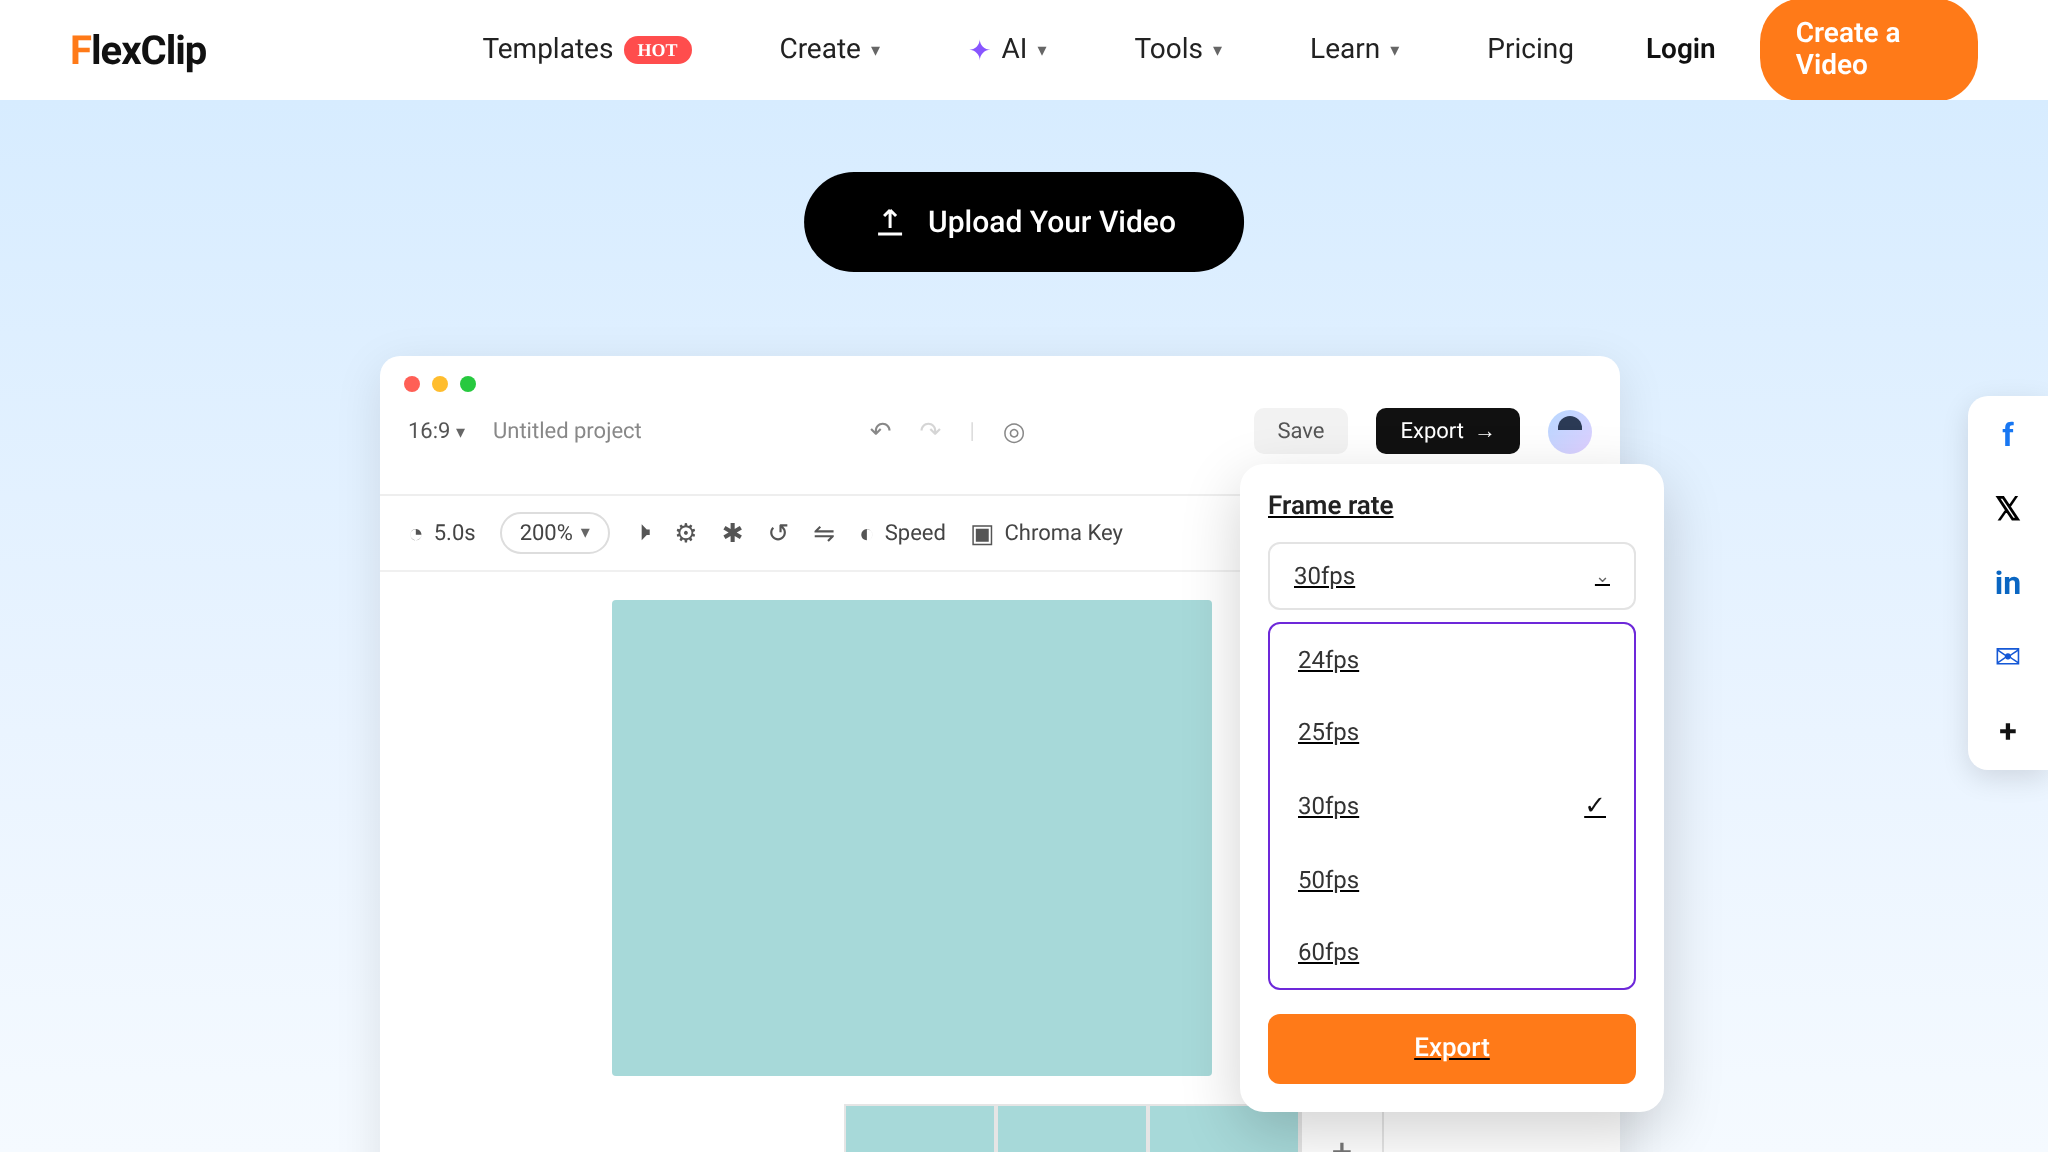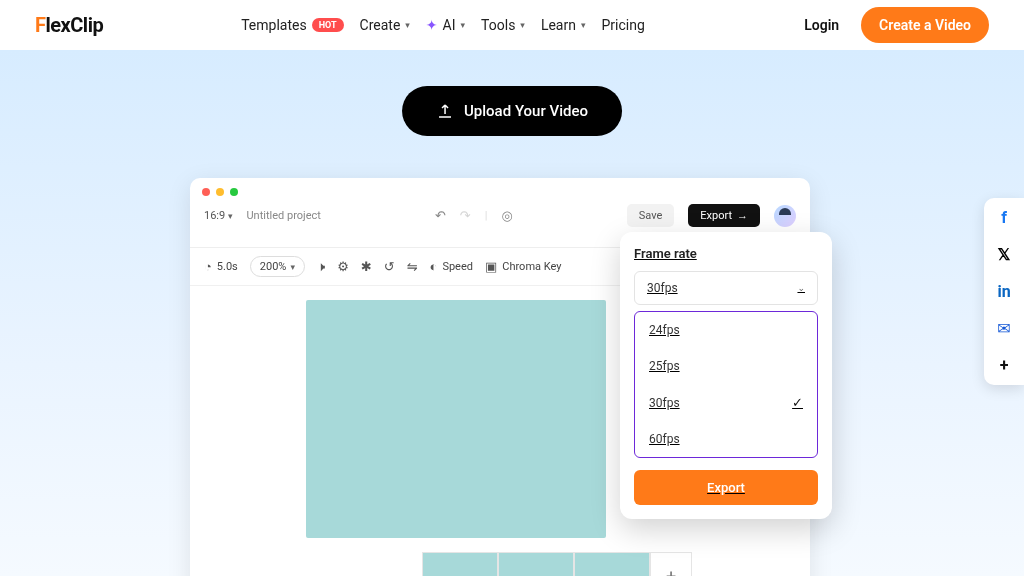--- a/index.html
+++ b/index.html
@@ -3,23 +3,23 @@
 <meta charset="utf-8">
 <style>
   * { box-sizing: border-box; margin: 0; padding: 0; font-family: -apple-system, BlinkMacSystemFont, "Segoe UI", Roboto, sans-serif; }
   body { width: 1024px; height: 576px; overflow: hidden; background: #fff; }
 
   
   .topnav { height: 50px; display: flex; align-items: center; padding: 0 35px; gap: 18px; background:#fff; }
   .logo { font-size: 20px; font-weight: 700; letter-spacing: -0.5px; color:#111; }
   .logo .f { color:#ff7a18; }
   .nav-spacer { flex:1; }
-  .nav-group { display:flex; align-items:center; gap:16px; margin-left:120px; }
+  .nav-group { display:flex; align-items:center; gap:44px; margin-left:120px; }
   .nav-item { font-size:14px; color:#222; display:flex; align-items:center; gap:5px; cursor:pointer; }
-  .hot-badge { background:#ff4d4d; color:#fff; font-size:9px; font-weight:700; padding:2px 7px; border-radius:9px; }
+  .hot-badge { background:#ff4d4d; color:#fff; font-size:9px; font-weight:700; padding:2px 7px; border-radius:9px;font-family:Liberation Serif, serif; }
   .chev { font-size:9px; color:#666; }
   .ai-sparkle { color:#8855ff; font-size:14px; }
   .login { font-size:14px; font-weight:600; color:#111; cursor:pointer; margin-right:4px; }
   .cta { background:#ff7a18; color:#fff; font-size:14px; font-weight:600; padding:10px 18px; border-radius:22px; cursor:pointer; }
 
   
   .hero { position:relative; height:526px; background:linear-gradient(180deg,#d7ecff 0%, #eaf4ff 60%, #f5faff 100%); }
   .upload-pill { position:absolute; top:36px; left:50%; transform:translateX(-50%); background:#000; color:#fff; display:flex; align-items:center; gap:10px; padding:16px 34px; border-radius:34px; font-size:15px; font-weight:500; cursor:pointer; }
 
   
@@ -213,20 +213,23 @@
           <span>24fps</span>
         </div>
         <div class="opt">
           <span>25fps</span>
         </div>
         <div class="opt">
           <span>30fps</span>
           <span class="check">✓</span>
         </div>
         <div class="opt">
+          <span>50fps</span>
+        </div>
+        <div class="opt">
           <span>60fps</span>
         </div>
       </div>
     <div class="export-orange">Export</div>
   </div>
 
   <div class="rail">
     <span class="ri fb">f</span>
     <span class="ri xx">𝕏</span>
     <span class="ri in">in</span>

